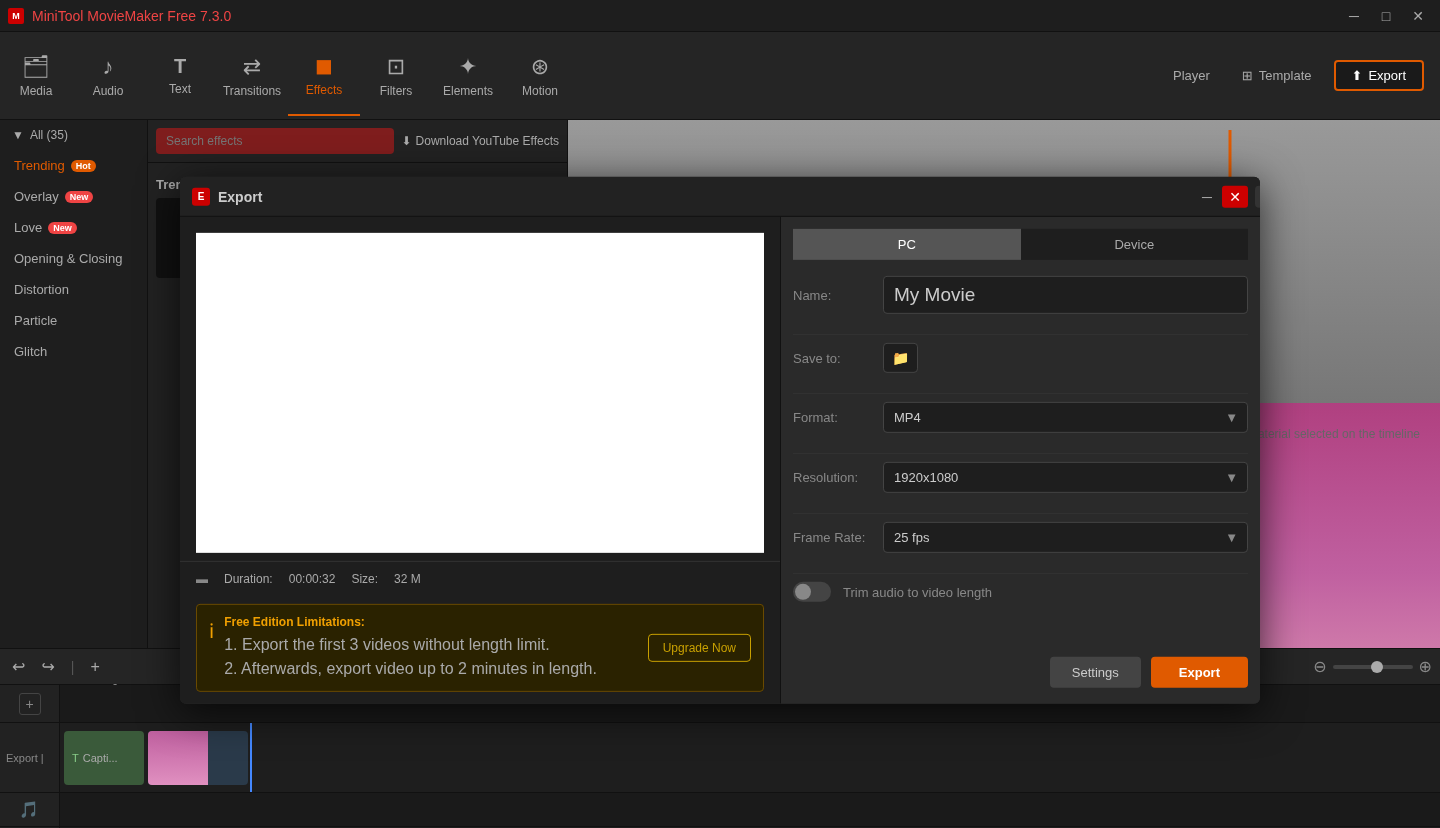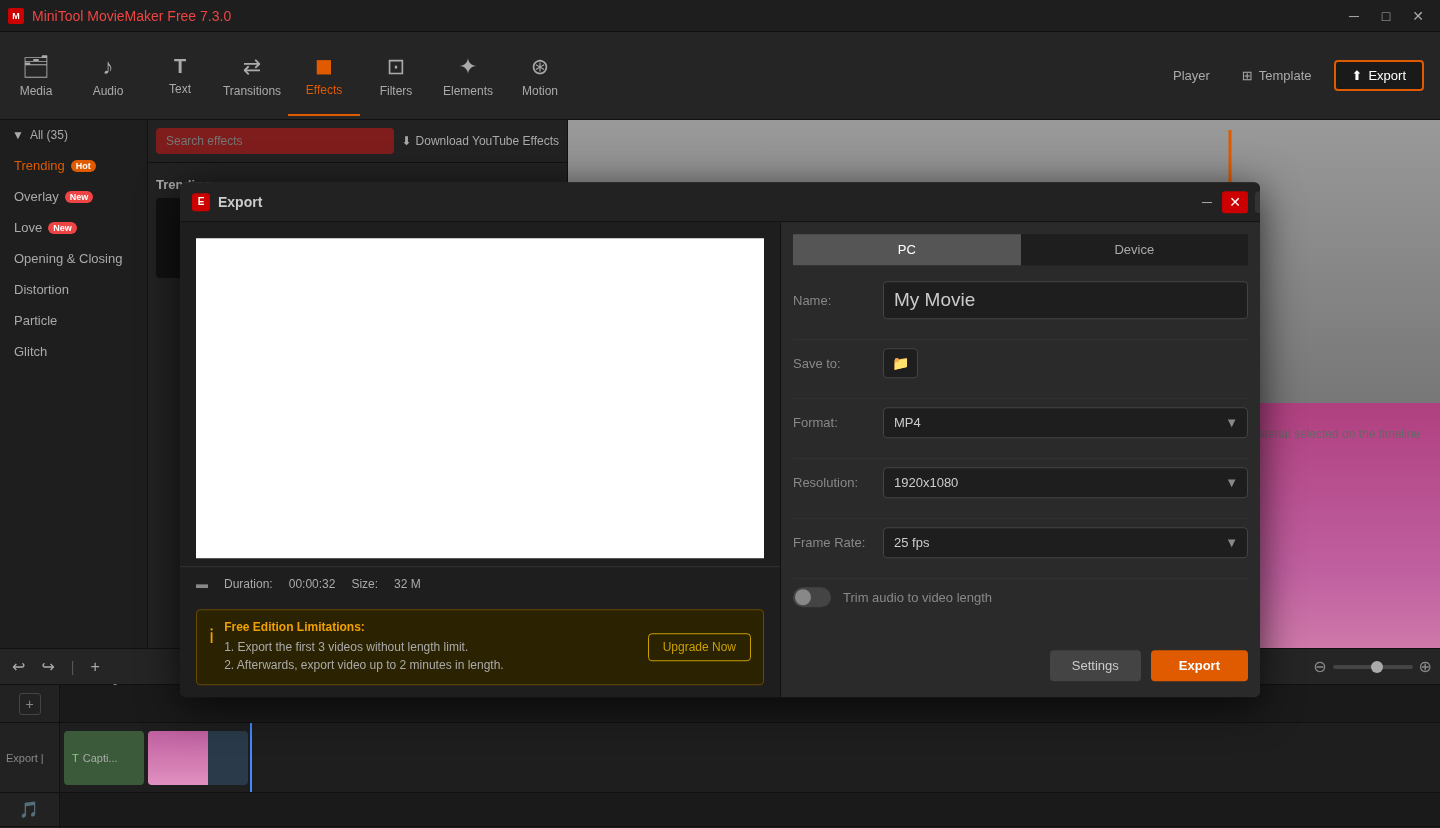--- a/index.html
+++ b/index.html
@@ -246,21 +246,21 @@
       border: 1px solid #6a4a00;
       border-radius: 4px;
       padding: 10px 12px;
       display: flex;
       align-items: flex-start;
       gap: 10px;
     }
     .warning-icon { color: #f0a000; font-size: 20px; margin-top: 2px; }
     .warning-content { flex: 1; }
     .warning-title { color: #f0a000; font-size: 12px; font-weight: bold; margin-bottom: 4px; }
-    .warning-text { color: #aaa; font-size: 12px; line-height: 1.5; }
+    .warning-text { color: #aaa; font-size: 16px; line-height: 1.5; }
     .upgrade-btn {
       background: transparent;
       border: 1px solid #c8a000;
       color: #c8a000;
       padding: 6px 14px;
       border-radius: 4px;
       cursor: pointer;
       font-size: 12px;
       white-space: nowrap;
       align-self: center;

